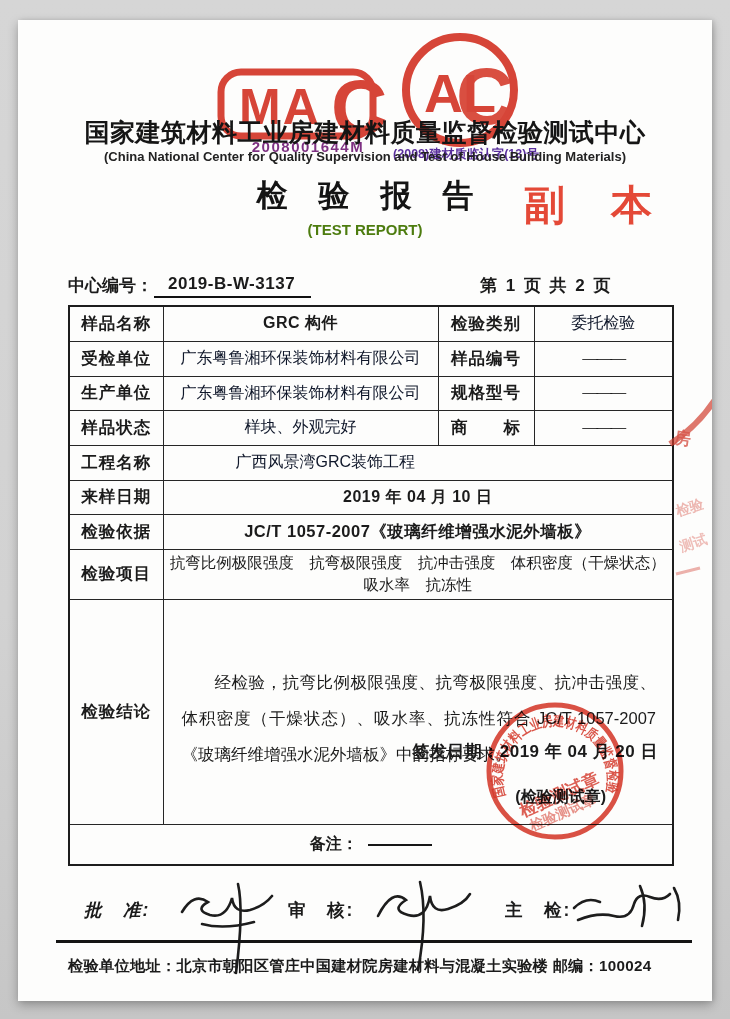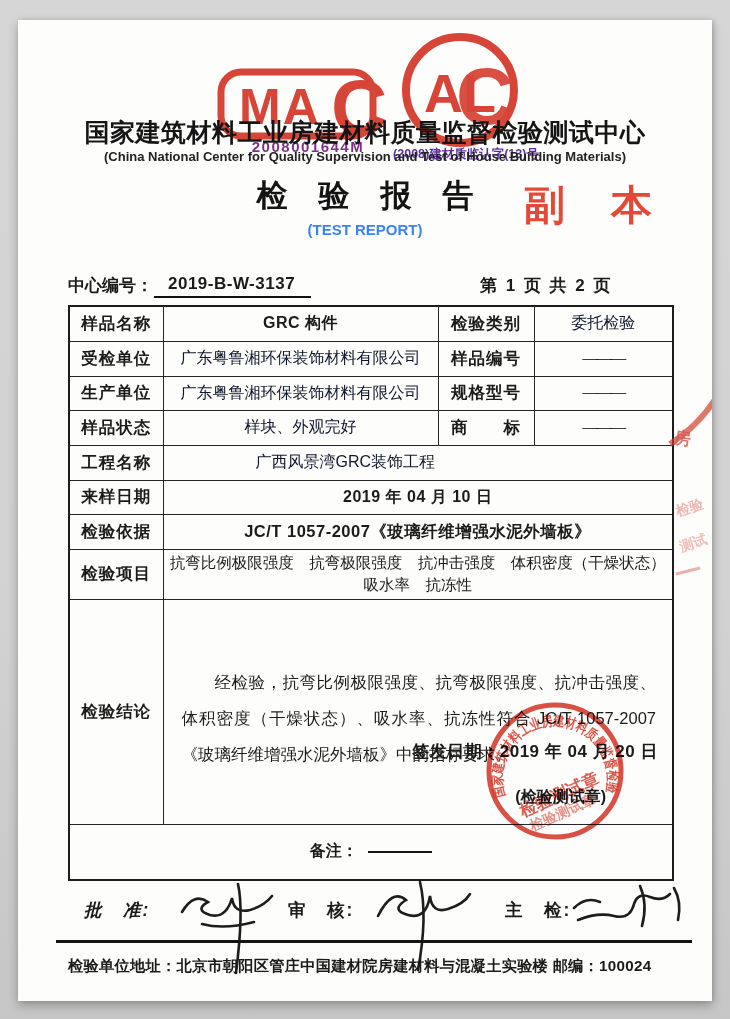--- a/index.html
+++ b/index.html
@@ -13,21 +13,21 @@
     position:absolute; left:18px; top:20px; width:694px; height:981px;
     background:#fdfdfc; box-shadow:0 4px 10px rgba(0,0,0,.28), 2px 0 4px rgba(0,0,0,.10);
     overflow:hidden;
   }
   .abs { position:absolute; }
 
   
   .org-cn  { top:96px; left:0; width:100%; text-align:center; font-size:25px; font-weight:700; letter-spacing:.5px; color:#151515; }
   .org-en  { top:129px; left:0; width:100%; text-align:center; font-size:13px; font-weight:700; color:#222; }
   .rpt-cn  { top:155px; left:0; width:100%; text-align:center; font-size:31px; font-weight:700; color:#141414; }
-  .rpt-en  { top:201px; left:0; width:100%; text-align:center; font-size:15px; font-weight:700; color:#3b82f6; }
+  .rpt-en  { top:201px; left:0; width:100%; text-align:center; font-size:15px; font-weight:700; color:#4d7c0f; }
   .copy-stamp { top:158px; left:506px; display:flex; gap:46px; font-family:"Liberation Serif","DejaVu Serif",serif;
                 font-size:41px; font-weight:700; color:#e23a27; opacity:.92; }
   .cma-num { top:118px; left:200px; width:180px; text-align:center; font-size:15px; font-weight:700;
              color:#701a75; letter-spacing:1.5px; opacity:.9; }
   .cal-cap { top:126px; left:368px; width:160px; text-align:center; font-size:12.5px; font-weight:700;
              color:#4c1d95; opacity:.92; }
 
   
   .meta { top:252px; left:0; width:100%; height:30px; font-size:17px; font-weight:700; }
   .meta-label { position:absolute; left:50px; top:2px; }
@@ -122,21 +122,21 @@
       <td><span class="dash">———</span></td>
     </tr>
     <tr style="height:35px">
       <td class="lbl">样品状态</td>
       <td class="val-kai">样块、外观完好</td>
       <td class="lbl">商　　标</td>
       <td><span class="dash">———</span></td>
     </tr>
     <tr style="height:35px">
       <td class="lbl">工程名称</td>
-      <td colspan="3" class="val-kai" style="text-align:left;padding-left:92px;margin-top:20px;">广西风景湾GRC装饰工程</td>
+      <td colspan="3" class="val-kai" style="text-align:left;padding-left:72px;margin-top:20px;">广西风景湾GRC装饰工程</td>
     </tr>
     <tr style="height:34px">
       <td class="lbl">来样日期</td>
       <td colspan="3" class="val-print">2019 年 04 月 10 日</td>
     </tr>
     <tr style="height:35px">
       <td class="lbl">检验依据</td>
       <td colspan="3" class="val-print" style="font-size:16.5px">JC/T 1057-2007《玻璃纤维增强水泥外墙板》</td>
     </tr>
     <tr style="height:50px">
@@ -159,21 +159,21 @@
                 <path id="ringPath" d="M 23,98 A 53,53 0 1 1 123,98"></path>
               </defs>
           <text font-size="14" font-weight="bold" fill="#d6392b" opacity=".85">
             <textPath href="#ringPath" startOffset="0" textLength="242" lengthAdjust="spacingAndGlyphs">国家建筑材料工业房建材料质量监督检验测试中心</textPath>
           </text>
           <text x="34" y="104" font-size="17" font-weight="bold" fill="#d6392b" opacity=".8" transform="rotate(-24 73 96)">检验测试章</text>
           <text x="44" y="122" font-size="14" font-weight="bold" fill="#d6392b" opacity=".55" transform="rotate(-24 73 112)">检验测试章</text>
         </svg>
       </td>
     </tr>
-    <tr style="height:56px">
+    <tr style="height:41px">
       <td colspan="4" class="remark-cell">
         <span>备注：</span>
         <span style="display:inline-block;width:64px;border-top:2px solid #161616;vertical-align:middle;margin-left:6px;"></span>
       </td>
     </tr>
   </tbody>
     </table>
 
   <div class="abs sig-label" style="left:66px;font-style:italic;">批　准:</div>
   <div class="abs sig-label" style="left:270px;">审　核:</div>

